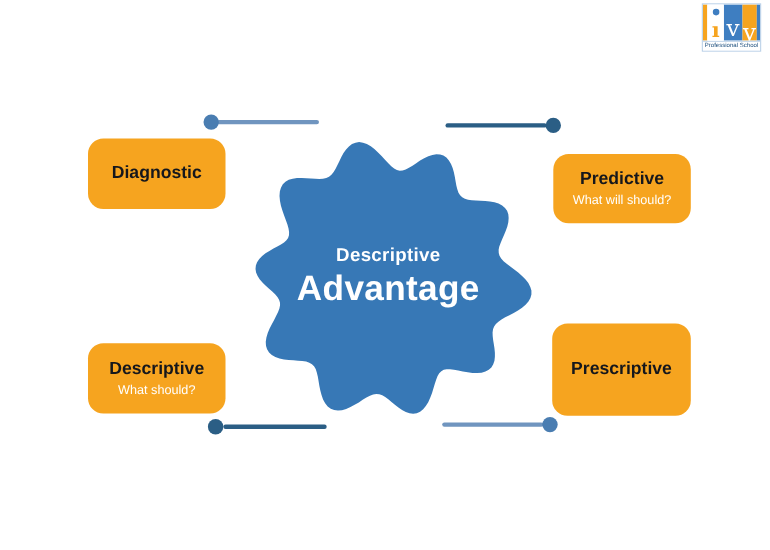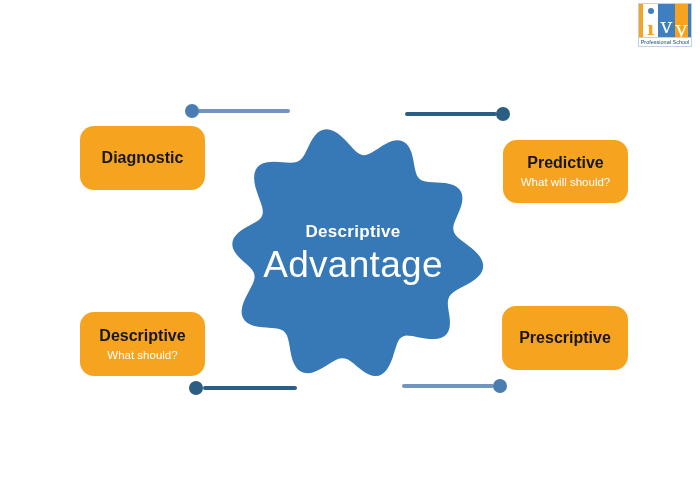--- a/index.html
+++ b/index.html
@@ -12,36 +12,36 @@
   }
   .canvas { position:absolute; inset:0; background:#ffffff; }
 
   
   .blob-svg { position:absolute; left:0; top:0; width:700px; height:500px; }
   .center-text {
     position:absolute; left:253px; top:222px; width:200px;
     text-align:center; color:#ffffff;
   }
   .center-line1 { font-size:17px; font-weight:700; letter-spacing:0.3px; }
-  .center-line2 { font-size:37px; font-weight:400; margin-top:2px; letter-spacing:0.3px; }
+  .center-line2 { font-size:32px; font-weight:700; margin-top:2px; letter-spacing:0.3px; }
 
   
   .card {
     position:absolute; background:#F6A41F; border-radius:14px;
     display:flex; flex-direction:column; justify-content:center; align-items:center;
     text-align:center; padding:4px 2px;
   }
   .card-title { font-size:16px; font-weight:700; color:#15171C; line-height:1.25; }
   .card-sub { font-size:11.5px; color:#ffffff; line-height:1.3; margin-top:2px; font-weight:400; }
   .card-sub span { display:block; }
   .card-sub span:empty { display:none; }
   #card-diagnostic  { left:80px;  top:126px; width:125px; height:64px;justify-content:center; }
   #card-predictive  { left:503px; top:140px; width:125px; height:63px; }
   #card-descriptive { left:80px;  top:312px; width:125px; height:64px; }
-  #card-prescriptive{ left:502px; top:306px; width:126px; height:64px;text-align:right; }
+  #card-prescriptive{ left:502px; top:294px; width:126px; height:84px;text-align:right; }
 
   
   .line { position:absolute; height:4px; border-radius:2px; }
   .dot  { position:absolute; width:14px; height:14px; border-radius:50%; }
   .line-light { background:#7095BF; }
   .line-dark  { background:#2B5E85; }
   .dot-light  { background:#4A7DB1; }
   .dot-dark   { background:#2B5E85; }
   #tl-line { left:197px; top:109px; width:93px; }
   #tl-dot  { left:185px; top:104px; }

